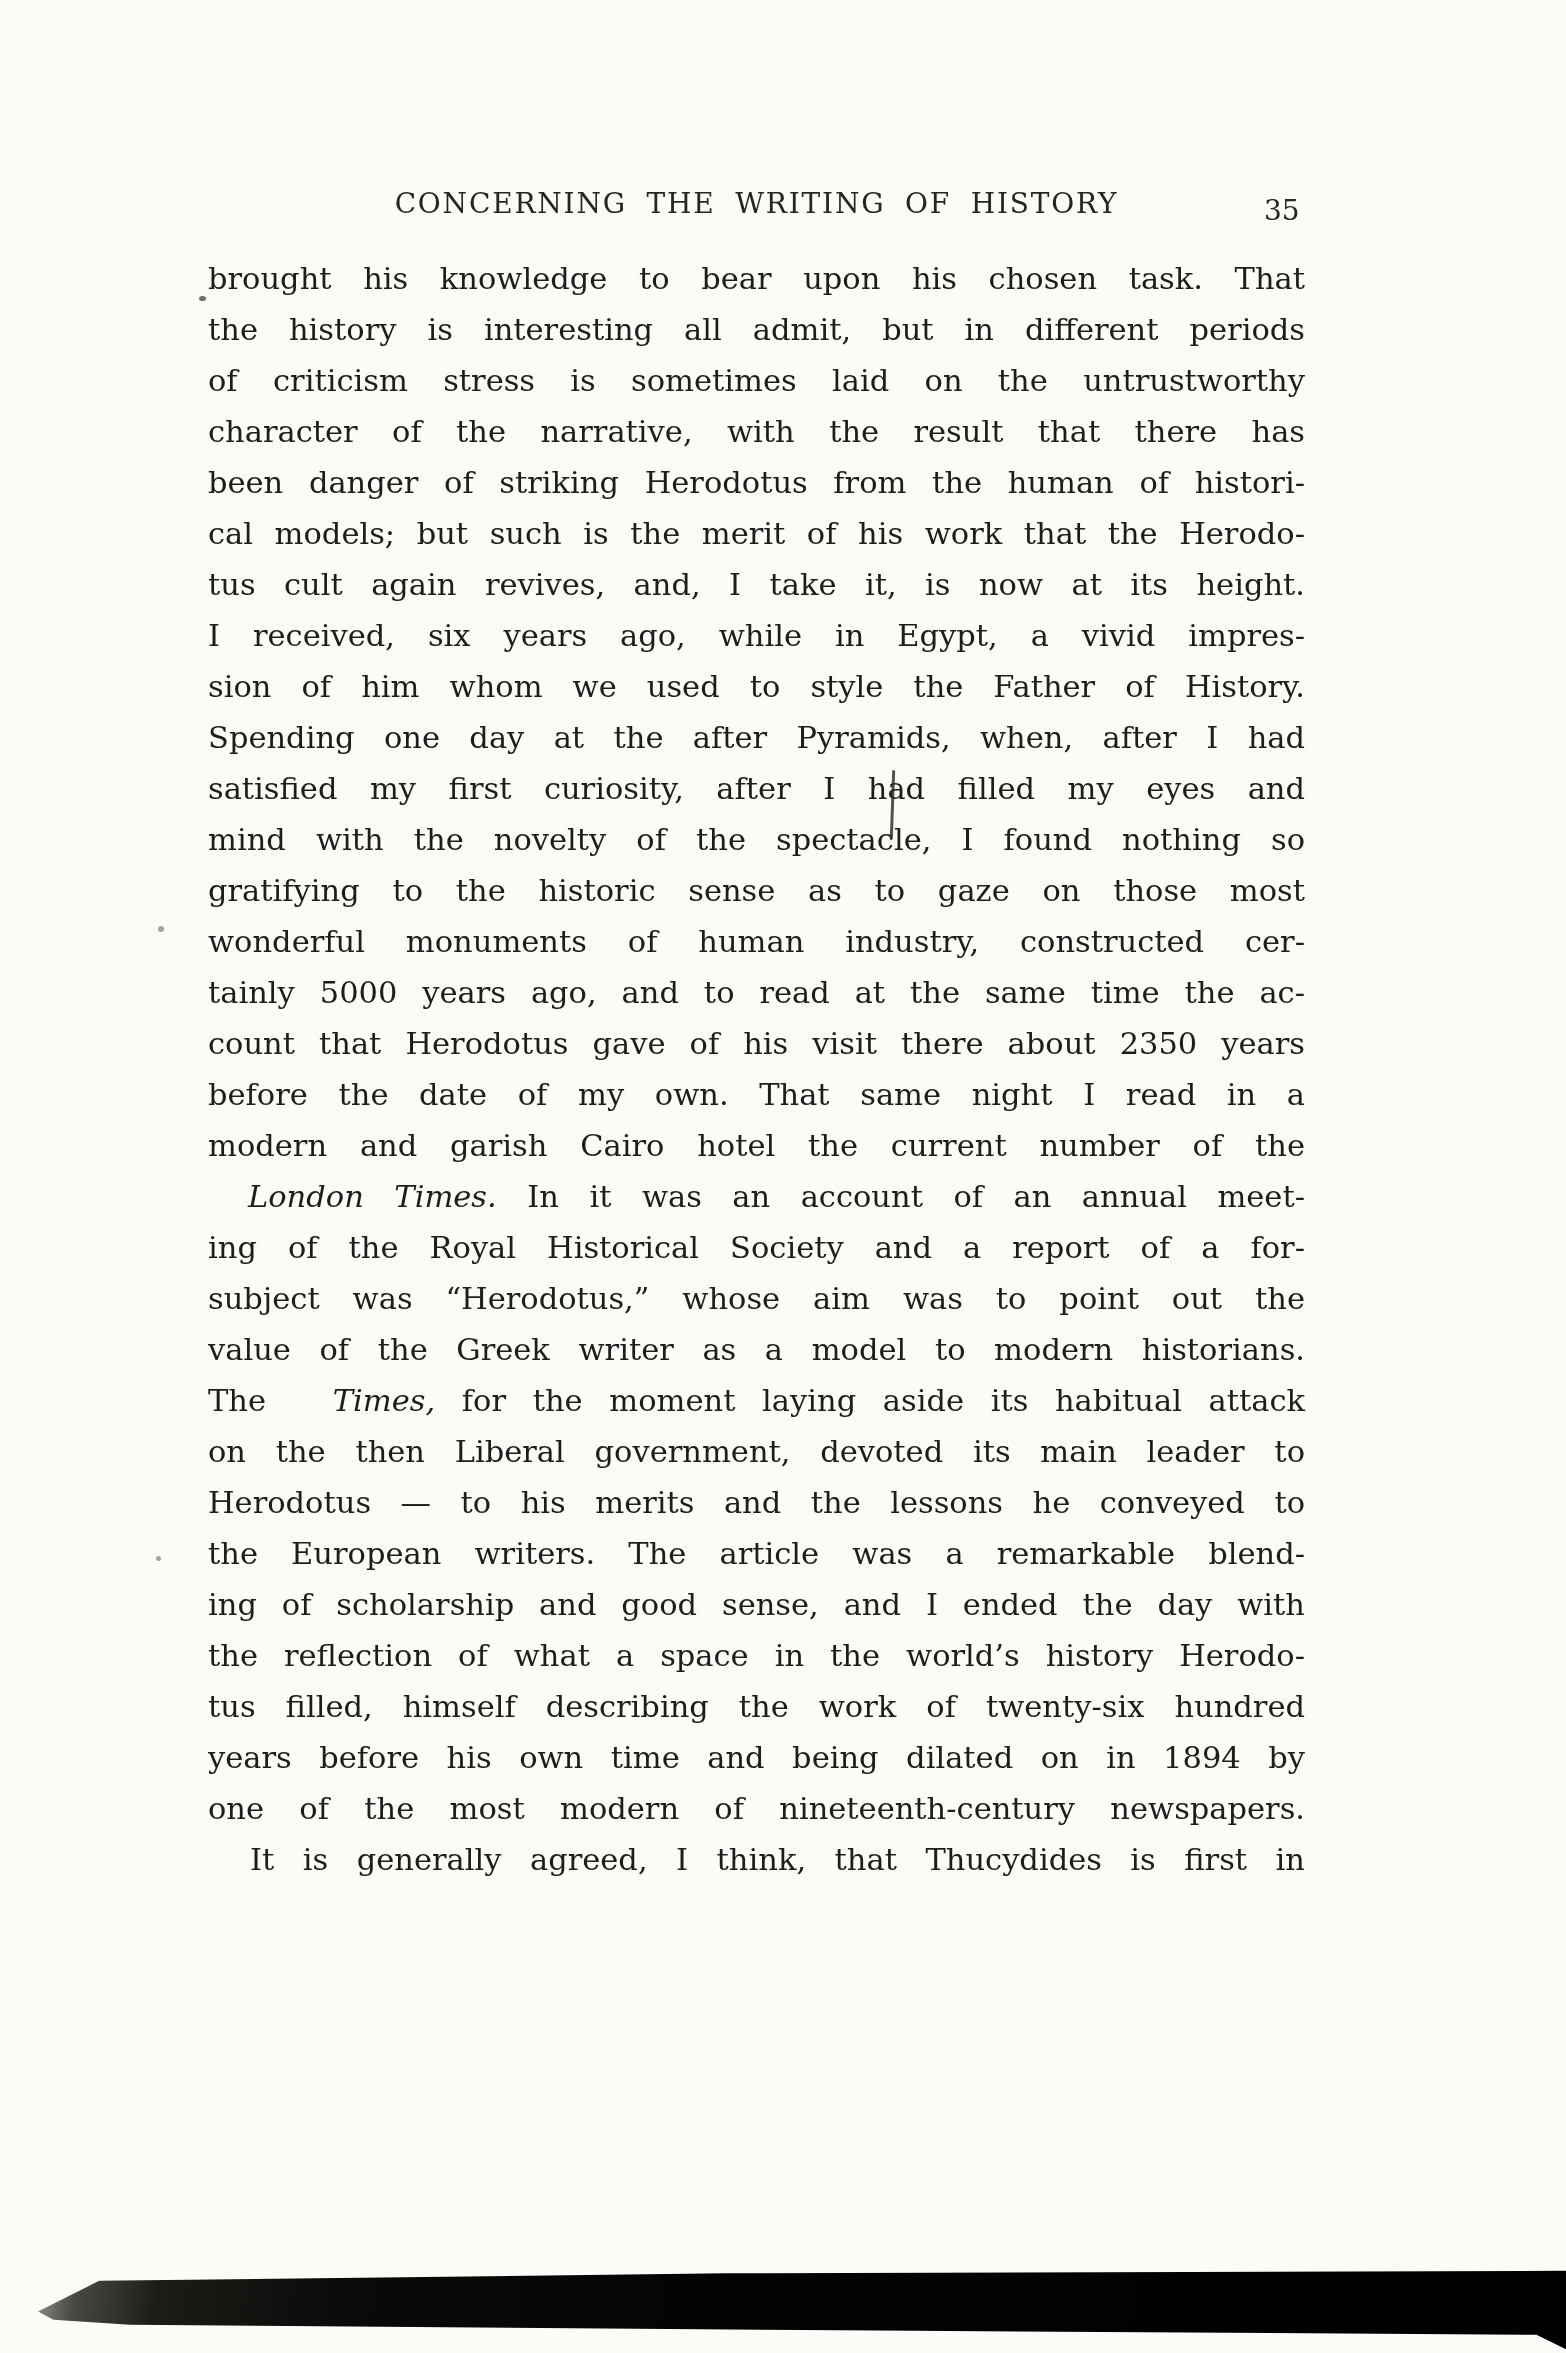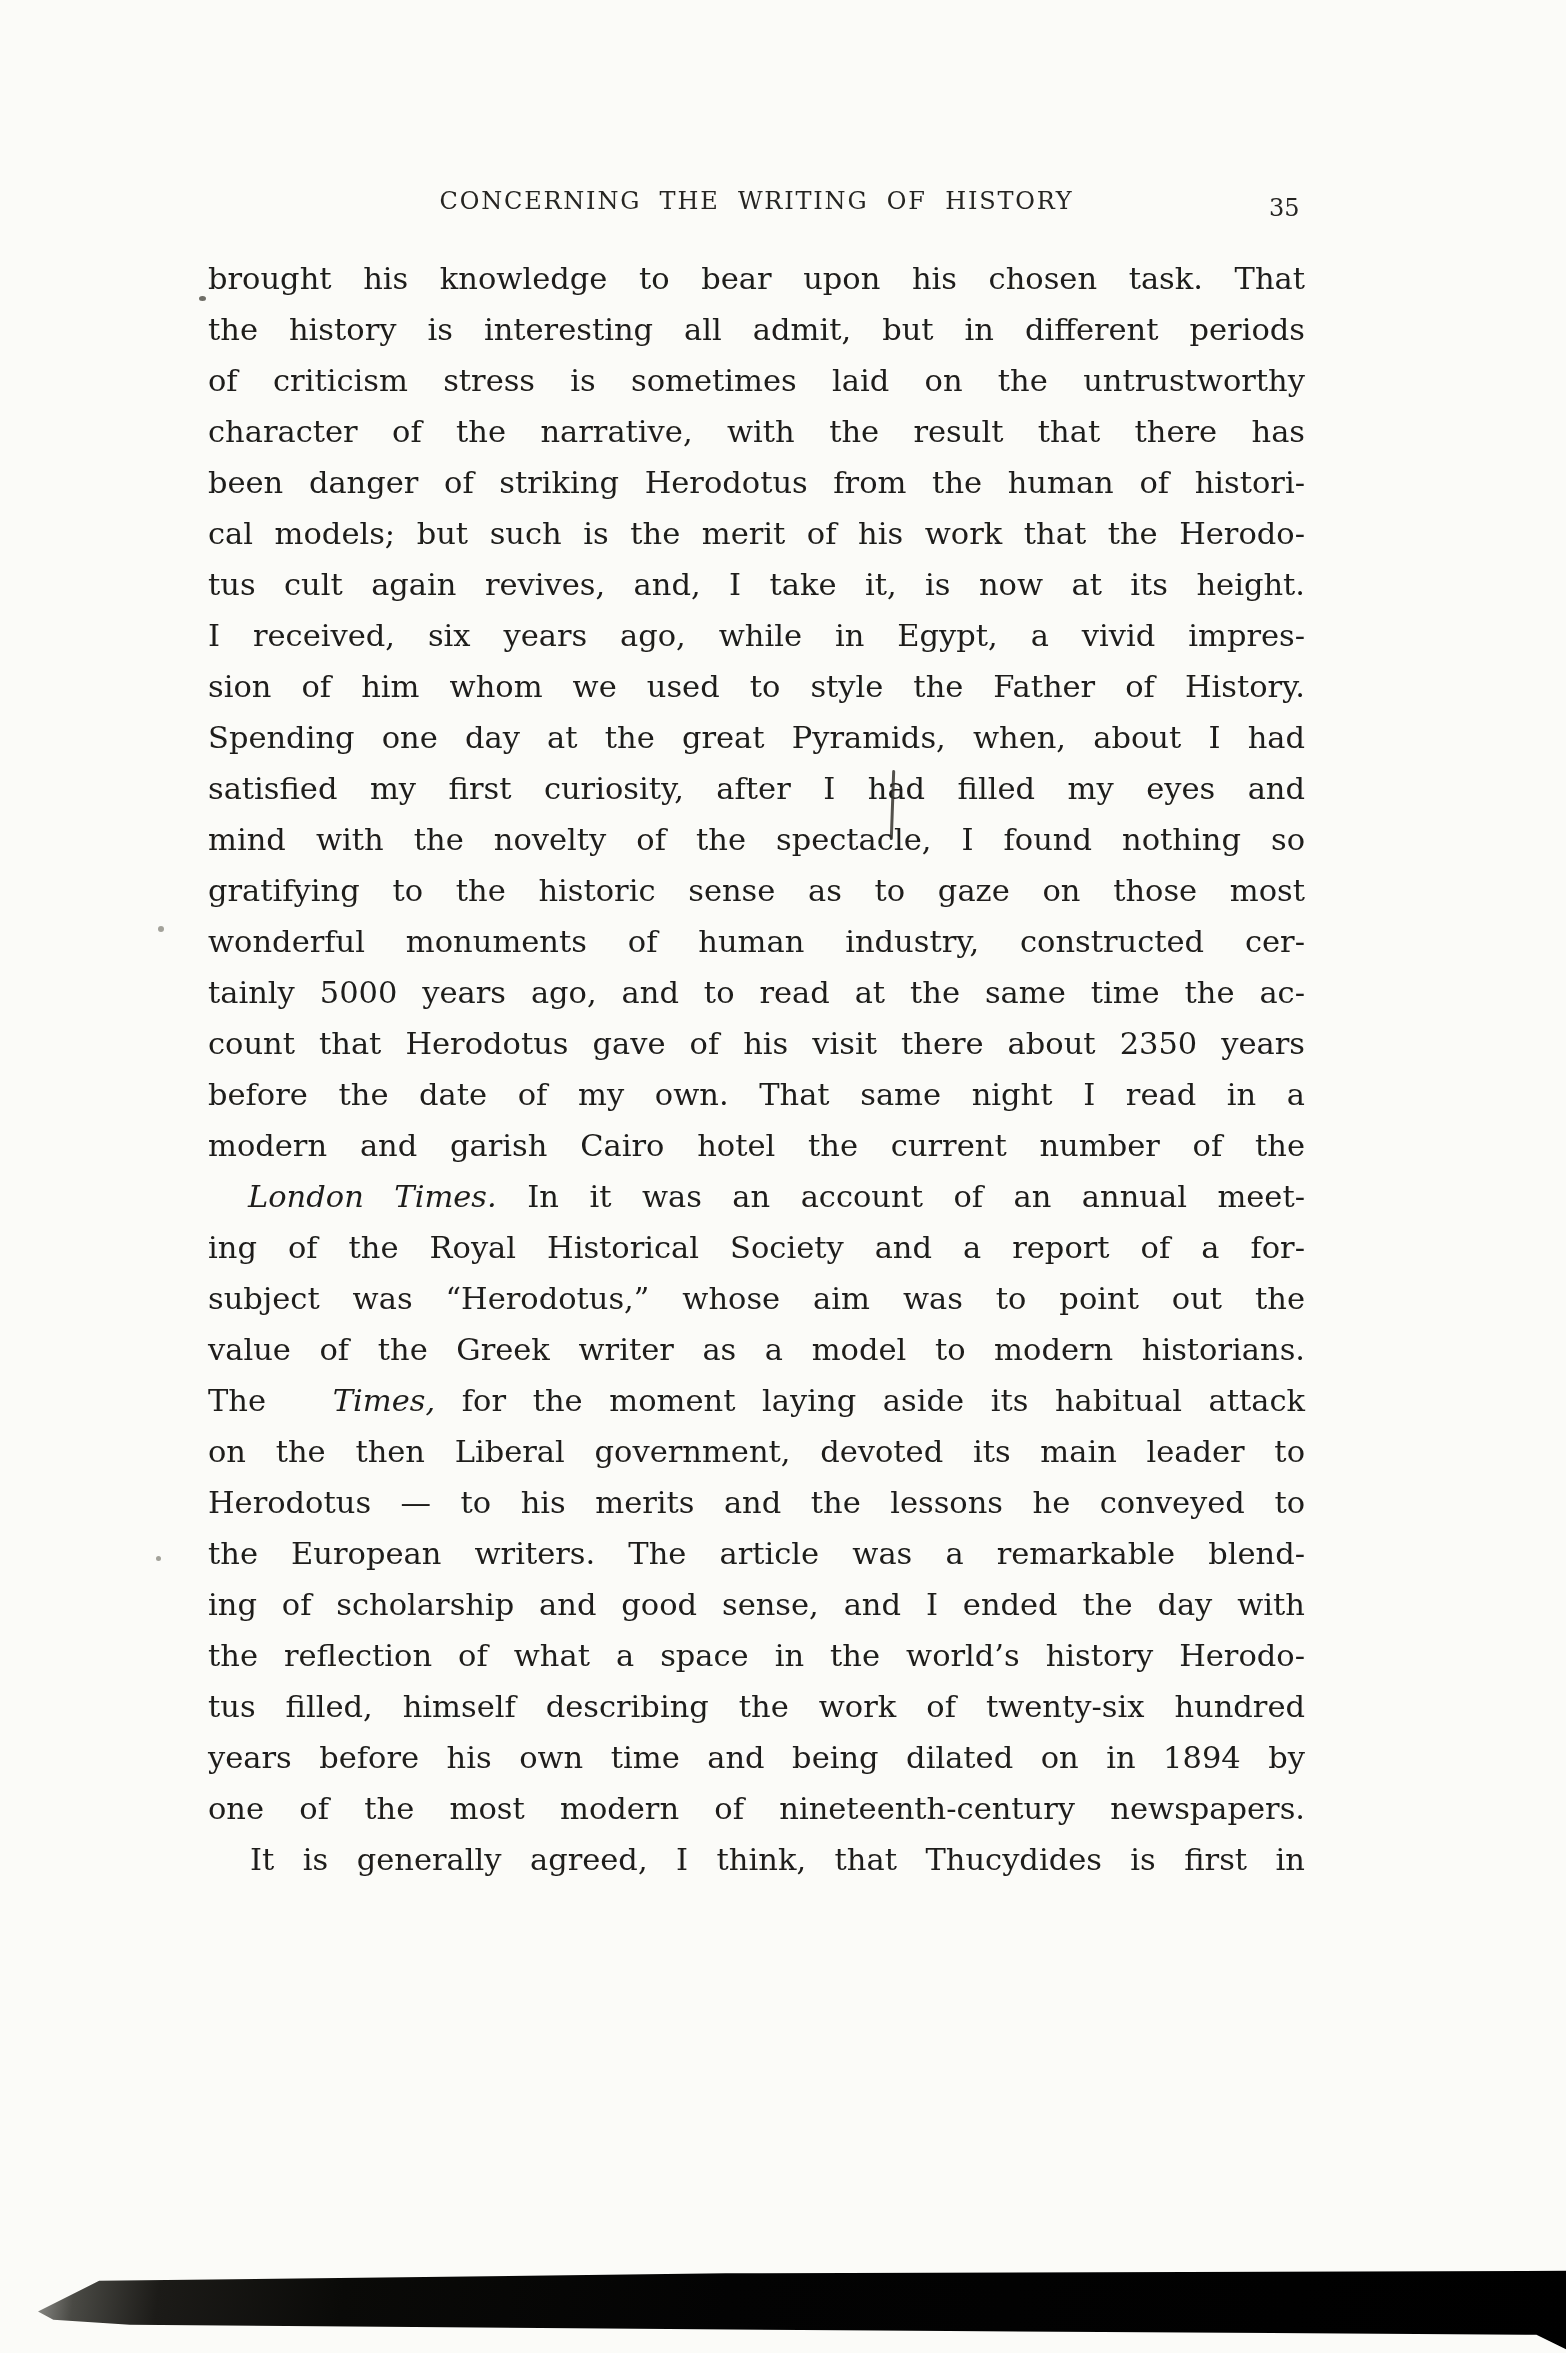--- a/index.html
+++ b/index.html
@@ -17,21 +17,21 @@
     overflow: hidden;
   }
   .content {
     position: absolute;
     left: 208px; top: 187px;
     width: 1097px;
   }
   .running-header {
     position: relative;
     height: 39px;
-    font-size: 24px;
+    font-size: 28px;
     color: #262522;
   }
   .running-title {
     display: block;
     text-align: center;
     letter-spacing: 1.8px;
     word-spacing: 9px;
   }
   .page-number {
     position: absolute;
@@ -92,21 +92,21 @@
     <div class="body-text">
         <div class="line"><span>brought his knowledge to bear upon his chosen task. That</span></div>
         <div class="line"><span>the history is interesting all admit, but in different periods</span></div>
         <div class="line"><span>of criticism stress is sometimes laid on the untrustworthy</span></div>
         <div class="line"><span>character of the narrative, with the result that there has</span></div>
         <div class="line"><span>been danger of striking Herodotus from the human of histori-</span></div>
         <div class="line"><span>cal models; but such is the merit of his work that the Herodo-</span></div>
         <div class="line"><span>tus cult again revives, and, I take it, is now at its height.</span></div>
         <div class="line"><span>I received, six years ago, while in Egypt, a vivid impres-</span></div>
         <div class="line"><span>sion of him whom we used to style the Father of History.</span></div>
-        <div class="line"><span>Spending one day at the great Pyramids, when, about I had</span></div>
+        <div class="line"><span>Spending one day at the after Pyramids, when, after I had</span></div>
         <div class="line"><span>satisfied my first curiosity, after I had filled my eyes and</span></div>
         <div class="line"><span>mind with the novelty of the spectacle, I found nothing so</span></div>
         <div class="line"><span>gratifying to the historic sense as to gaze on those most</span></div>
         <div class="line"><span>wonderful monuments of human industry, constructed cer-</span></div>
         <div class="line"><span>tainly 5000 years ago, and to read at the same time the ac-</span></div>
         <div class="line"><span>count that Herodotus gave of his visit there about 2350 years</span></div>
         <div class="line"><span>before the date of my own. That same night I read in a</span></div>
         <div class="line"><span>modern and garish Cairo hotel the current number of the</span></div>
         <div class="line"><span class="it">London Times.</span><span> In it was an account of an annual meet-</span></div>
         <div class="line"><span>ing of the Royal Historical Society and a report of a for-</span></div>

